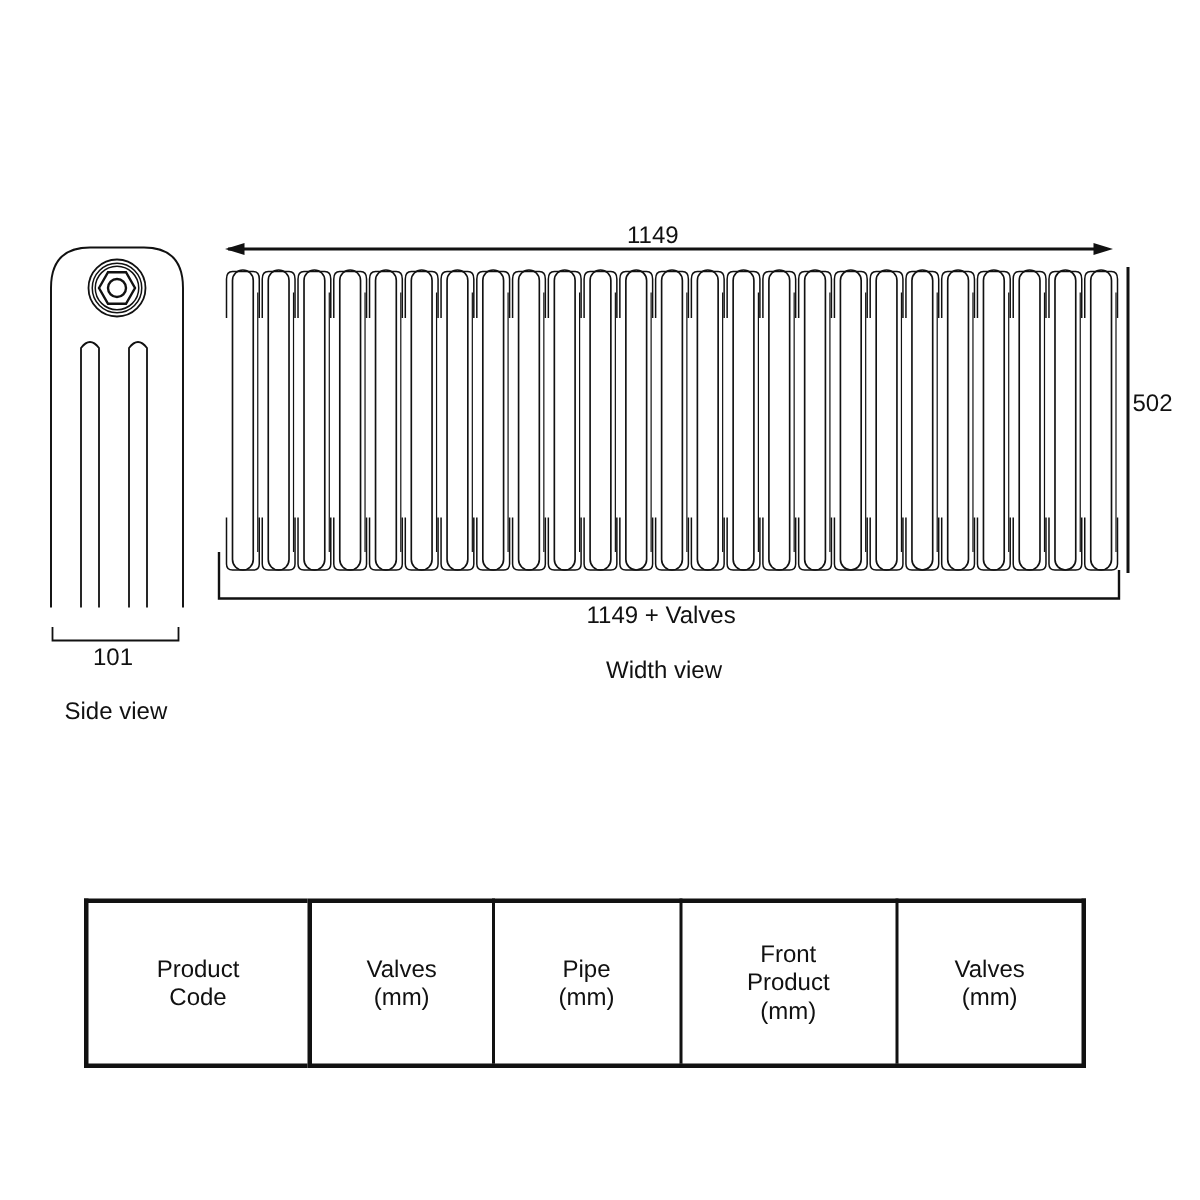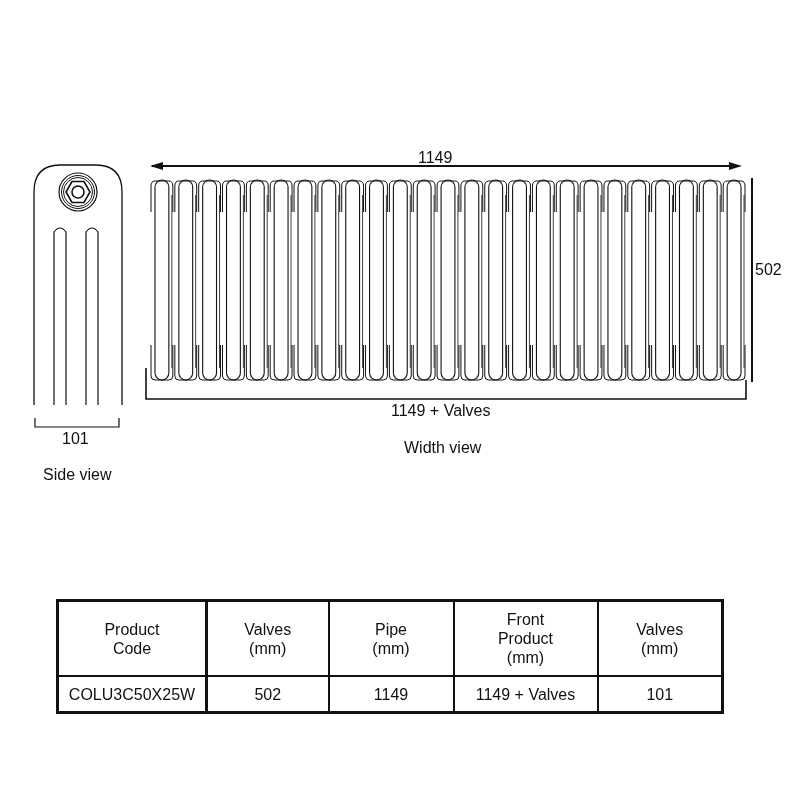--- a/index.html
+++ b/index.html
@@ -182,21 +182,14 @@
     <th>
       <span>Front</span><br>
       <span>Product</span><br>
       <span>(mm)</span>
     </th>
     <th>
       <span>Valves</span><br>
       <span>(mm)</span>
     </th>
   </tr>
-  <tr>
-    <td class="thick-r">COLU3C50X25W</td>
-    <td>502</td>
-    <td>1149</td>
-    <td>1149 + Valves</td>
-    <td>101</td>
-  </tr>
 </tbody>
   </table>
 
 </body></html>

